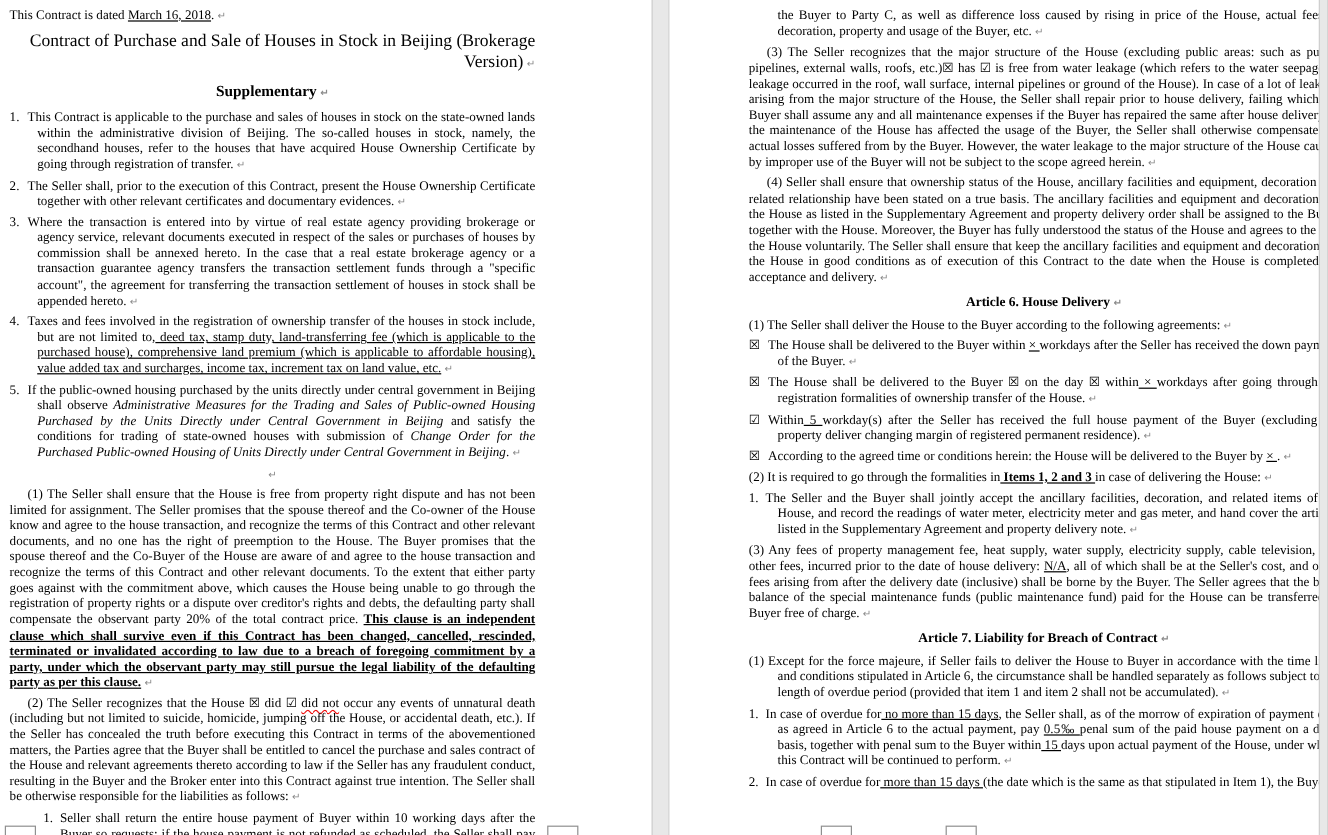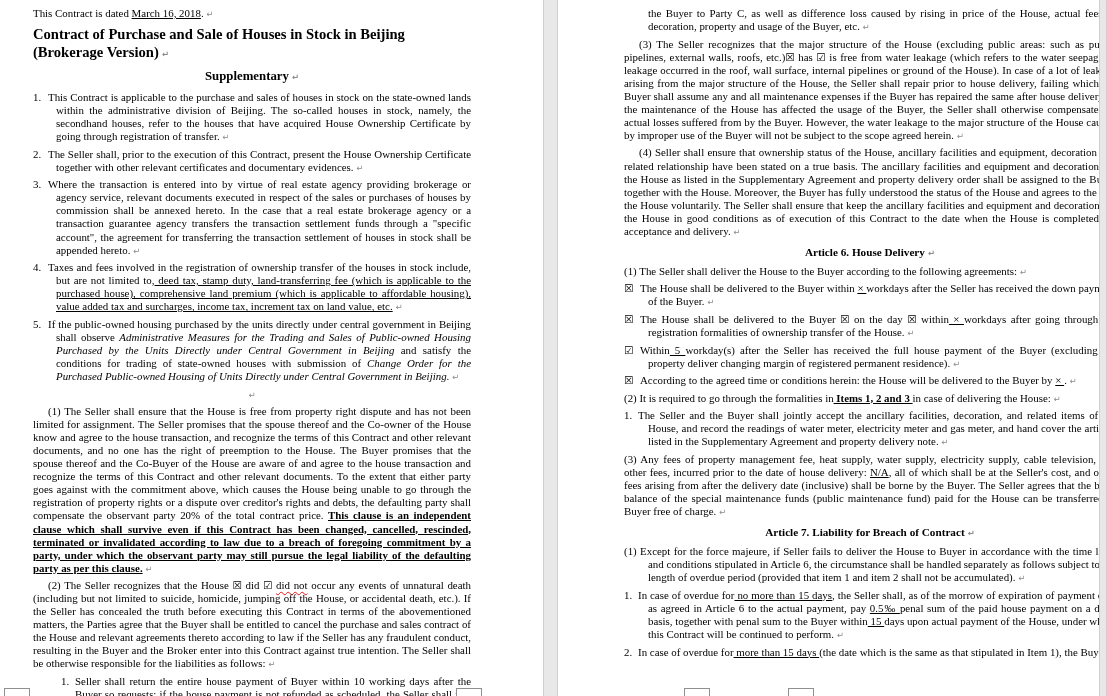--- a/index.html
+++ b/index.html
@@ -7,30 +7,30 @@
     position:relative;
     width:1107px;height:696px;
     overflow:hidden;
     background:#ffffff;
     font-family:"Liberation Serif", "DejaVu Serif", serif;
     font-size:10.9px;
     line-height:13.05px;
     color:#000;
   }
   .page{position:absolute;top:0;height:696px;background:#fff;overflow:hidden;box-sizing:border-box;}
-  #page-left{left:0;width:508px;padding:7px 62px 0 8px;margin-left:25px;}
+  #page-left{left:0;width:508px;padding:7px 62px 0 8px;}
   #page-right{left:558px;width:566px;padding:7px 8px 0 66px;}
   .page-gap{position:absolute;top:0;height:696px;background:#e8e8e8;border-left:1px solid #cfcfcf;border-right:1px solid #cfcfcf;box-sizing:border-box;}
   #gap-middle{left:543px;width:15px;}
   #gap-right{left:1099px;width:8px;}
   .crop-mark{position:absolute;top:688px;width:26px;height:14px;background:#fff;border:1px solid #8f8f8f;box-sizing:border-box;}
 
   .blk{margin:0 0 3.5px 0;text-align:justify;}
   .b-line{text-align:left;}
-  .b-title{text-align:left;font-weight:bold;font-size:14.6px;line-height:18px;margin:4px 0 5px 0;}
+  .b-title{text-align:right;font-weight:normal;font-size:14.6px;line-height:18px;margin:4px 0 5px 0;}
   .b-subtitle{text-align:center;font-weight:bold;font-size:12.8px;line-height:16px;margin:0 0 6px 0;}
   .b-h{font-weight:bold;text-align:center;font-size:11.2px;margin:7px 0 5px 0;}
   .b-para{text-indent:15px;}
   .b-p0{}
   .b-cont{margin-left:24px;}
   .b-li{padding-left:23px;text-indent:-23px;}
   .b-subli{margin-left:28px;padding-left:14px;text-indent:-14px;}
   .b-num{padding-left:24px;text-indent:-24px;}
   .b-check{padding-left:24px;text-indent:-24px;}
   .b-phang{padding-left:24px;text-indent:-24px;}

